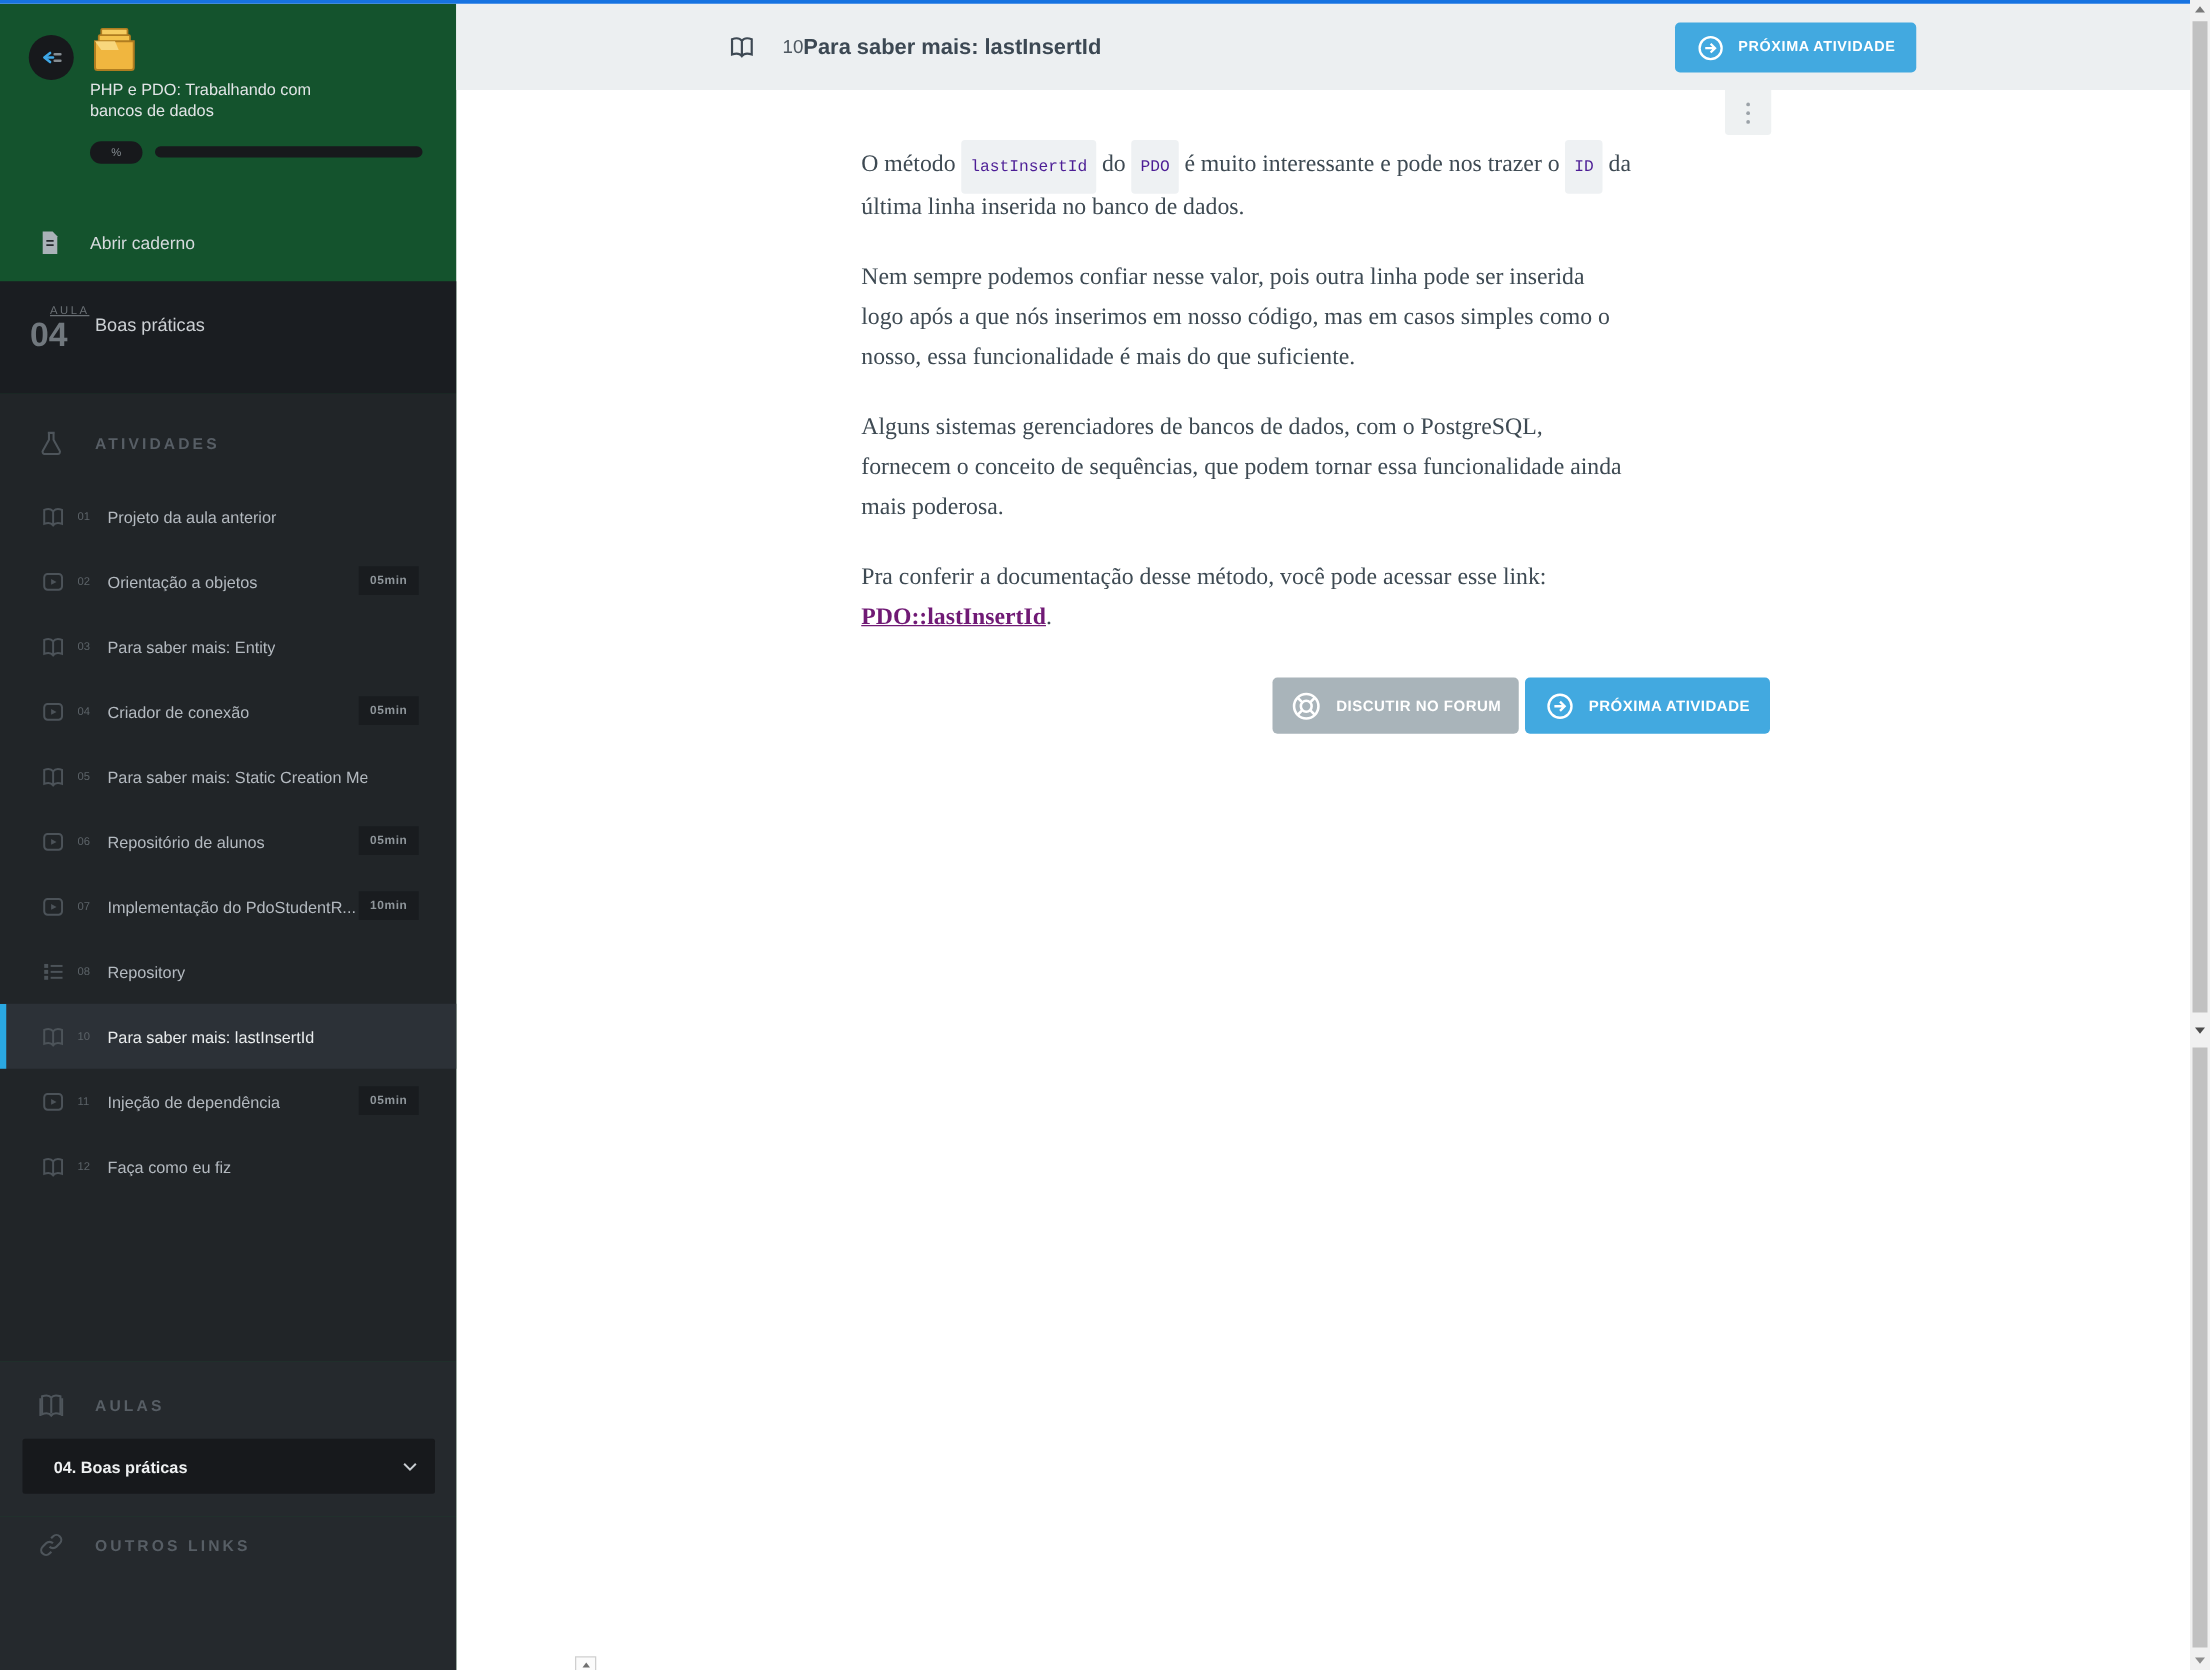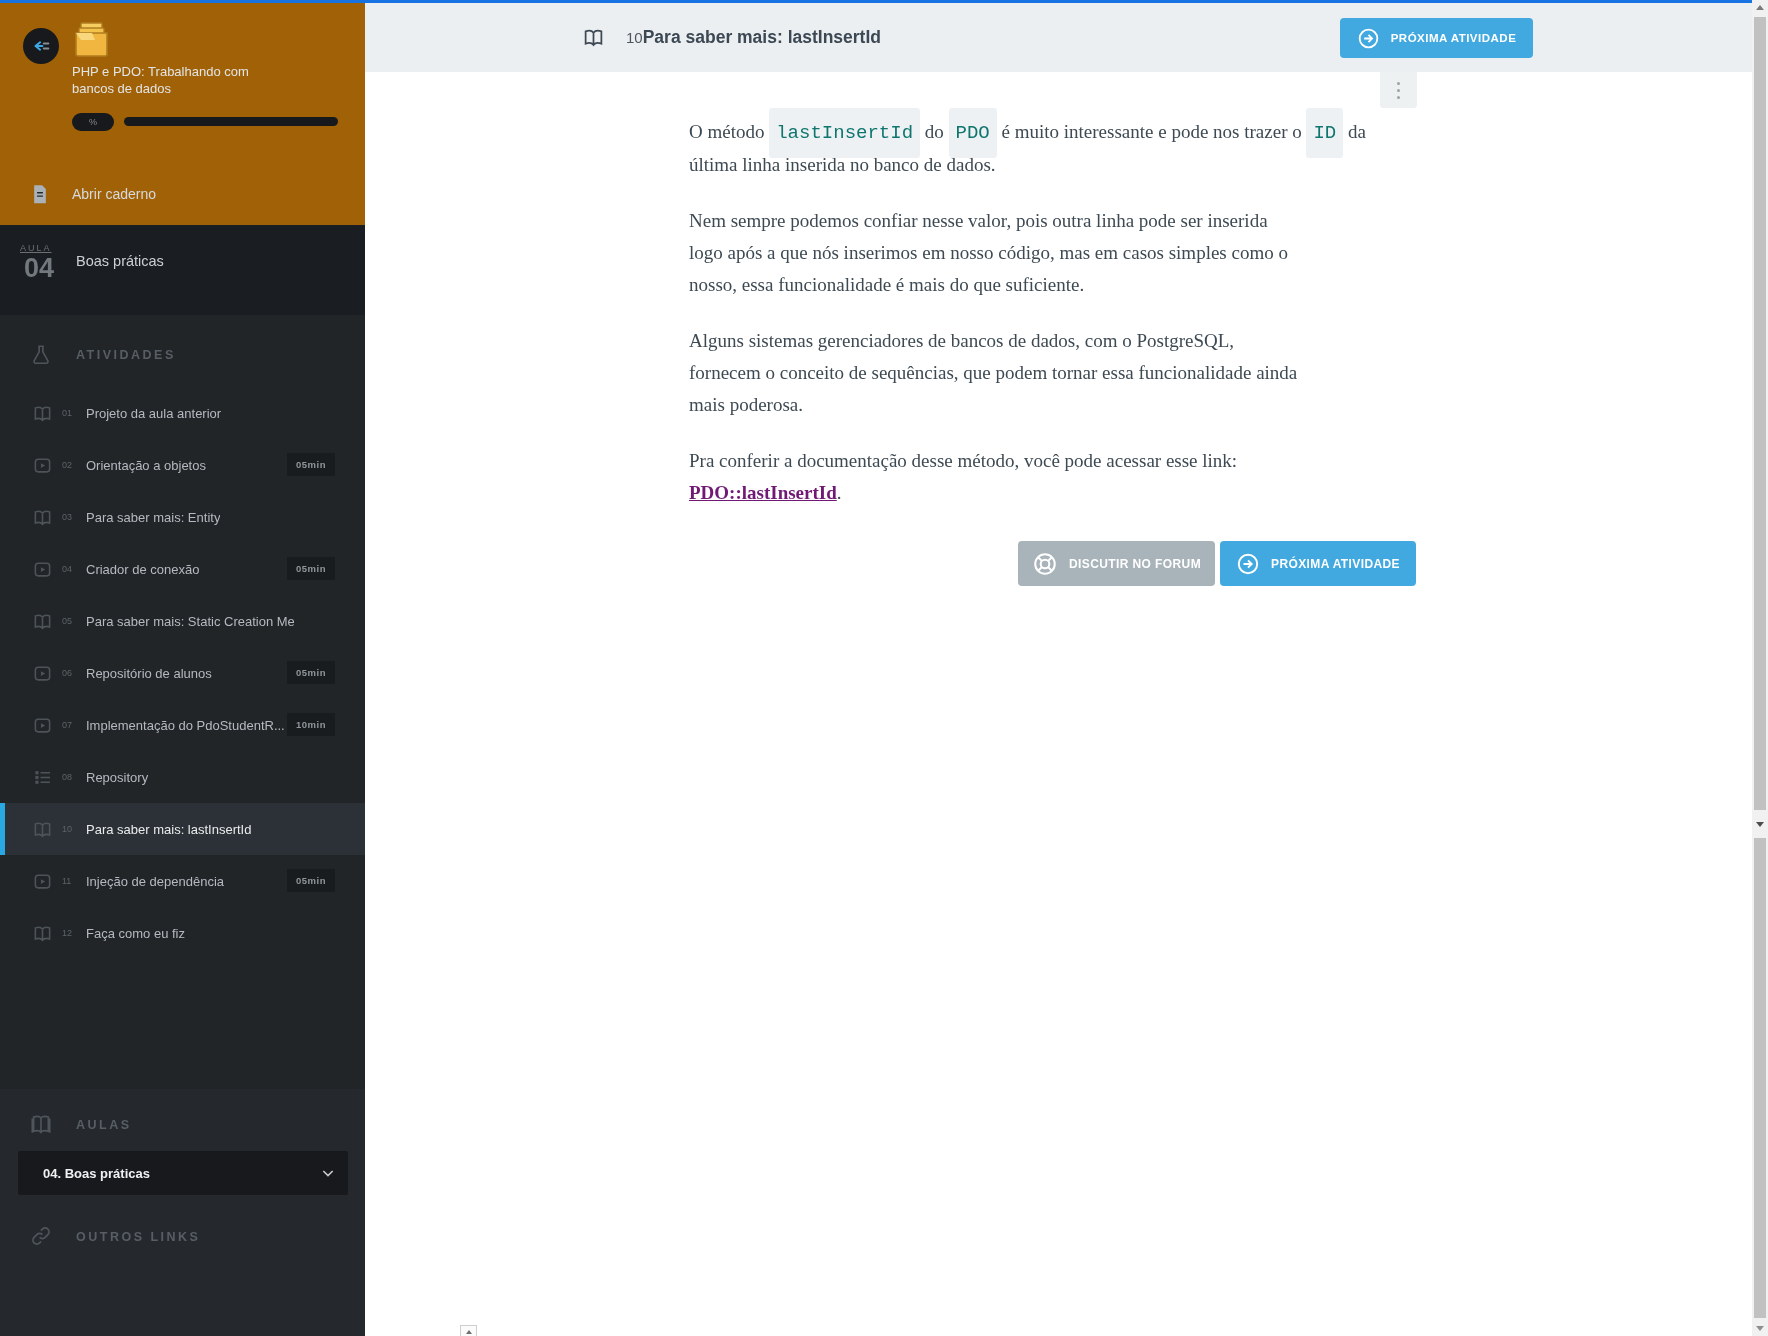--- a/index.html
+++ b/index.html
@@ -1,33 +1,33 @@
 <!DOCTYPE html>
 <html><head>
 <meta charset="utf-8">
 <style>
   html,body{margin:0;padding:0;background:#fff;}
   #app{position:relative;width:1768px;height:1336px;overflow:hidden;
        font-family:"Liberation Sans",sans-serif;background:#ffffff;}
   
   .top-accent{position:absolute;left:0;top:0;width:1752px;height:3px;background:#1673e1;z-index:60;}
   
-  .sidebar{position:absolute;left:0;top:3px;width:365px;height:1333px;background:#a16207;color:#b6bcc0;}
+  .sidebar{position:absolute;left:0;top:3px;width:365px;height:1333px;background:#14532d;color:#b6bcc0;}
   .collapse-btn{position:absolute;left:23px;top:25px;width:36px;height:36px;border-radius:50%;
      background:#17191c;border:none;display:flex;align-items:center;justify-content:center;cursor:pointer;padding:0;}
   .logo{position:absolute;left:70px;top:18px;width:42px;height:38px;}
   .course-title{position:absolute;left:72px;top:60px;width:205px;font-size:13px;line-height:17px;color:#e2e5e7;}
   .pct-pill{position:absolute;left:72px;top:110px;width:42px;height:18px;background:#17191c;border-radius:9px;
      font-size:9px;color:#858c91;display:flex;align-items:center;justify-content:center;}
   .pbar{position:absolute;left:124px;top:114px;width:214px;height:9px;background:#17191c;border-radius:5px;}
   .notebook-row{position:absolute;left:0;top:162px;width:365px;height:58px;display:flex;align-items:center;cursor:pointer;}
   .notebook-row .nicon{margin-left:30px;width:20px;height:22px;color:#a9b1b7;display:flex;}
   .notebook-row .nlbl{margin-left:22px;font-size:14px;color:#d6dadd;}
   .aula-block{position:absolute;left:0;top:222px;width:365px;height:90px;background:#1a1d21;}
-  .aula-k{position:absolute;left:20px;top:18px;font-size:9px;letter-spacing:2px;color:#6b7176;text-decoration:underline;}
+  .aula-k{position:absolute;left:40px;top:18px;font-size:9px;letter-spacing:2px;color:#6b7176;text-decoration:underline;}
   .aula-num{position:absolute;left:24px;top:28px;font-size:27px;font-weight:bold;color:#71787e;}
   .aula-title{position:absolute;left:76px;top:28px;font-size:14.5px;color:#ccd0d4;}
   .acts-sec{position:absolute;left:0;top:312px;width:365px;height:774px;background:#212528;}
   .sec-head{display:flex;align-items:center;color:#575e65;font-size:12.5px;font-weight:bold;letter-spacing:2.5px;}
   .sec-head .shicon{margin-left:30px;width:22px;height:24px;display:flex;color:#4e555b;}
   .sec-head .shlbl{margin-left:24px;}
   .acts-sec .sec-head{position:absolute;left:0;top:28px;width:365px;}
   .act-list{position:absolute;left:0;top:72px;width:365px;margin:0;padding:0;list-style:none;}
   .act-row{position:relative;height:52px;display:flex;align-items:center;cursor:pointer;}
   .act-row .aicon{display:none;margin-left:33px;width:19px;height:19px;color:#4c5359;}
@@ -59,22 +59,22 @@
   .btn .bicon{display:flex;margin-right:11px;}
   .btn-next-top{position:absolute;right:219px;top:15px;width:193px;height:40px;background:#42a9e0;
       font-size:11.5px;letter-spacing:.5px;}
   .kebab{position:absolute;left:1380px;top:72px;width:37px;height:36px;background:#eef1f2;border:none;
       border-radius:0 0 3px 3px;cursor:pointer;display:flex;flex-direction:column;align-items:center;justify-content:center;gap:4px;}
   .kebab .dot{width:3px;height:3px;border-radius:50%;background:#9ba2a8;}
   
   .lesson{position:absolute;left:689px;top:116px;width:727px;}
   .lesson p{margin:0 0 24px 0;font-family:"Liberation Serif","DejaVu Serif",serif;font-size:19px;
       line-height:32px;color:#3e4a53;}
-  .lesson code{font-family:"Liberation Mono","DejaVu Sans Mono",monospace;font-size:19px;background:#eef1f3;
-      color:#0f766e;padding:14px 7px;border-radius:3px;}
+  .lesson code{font-family:"Liberation Mono","DejaVu Sans Mono",monospace;font-size:13px;background:#eef1f3;
+      color:#4c1d95;padding:14px 7px;border-radius:3px;}
   .lesson a{color:#701a75;font-weight:bold;text-decoration:underline;}
   .btnrow{display:flex;justify-content:flex-end;gap:5px;margin-top:32px;}
   .btn-forum{width:197px;height:45px;background:#a9b4ba;font-size:12px;letter-spacing:.4px;}
   .btn-next-bottom{width:196px;height:45px;background:#42a9e0;font-size:12px;letter-spacing:.4px;}
   
   .vscroll{position:absolute;right:0;top:0;width:16px;height:1336px;background:#f1f1f1;}
   .sb-thumb{position:absolute;left:2px;width:12px;background:#c1c1c1;}
   .t1{top:17px;height:793px;}
   .t2{top:838px;height:480px;}
   .tri{position:absolute;left:4px;width:0;height:0;border-left:4px solid transparent;border-right:4px solid transparent;}

